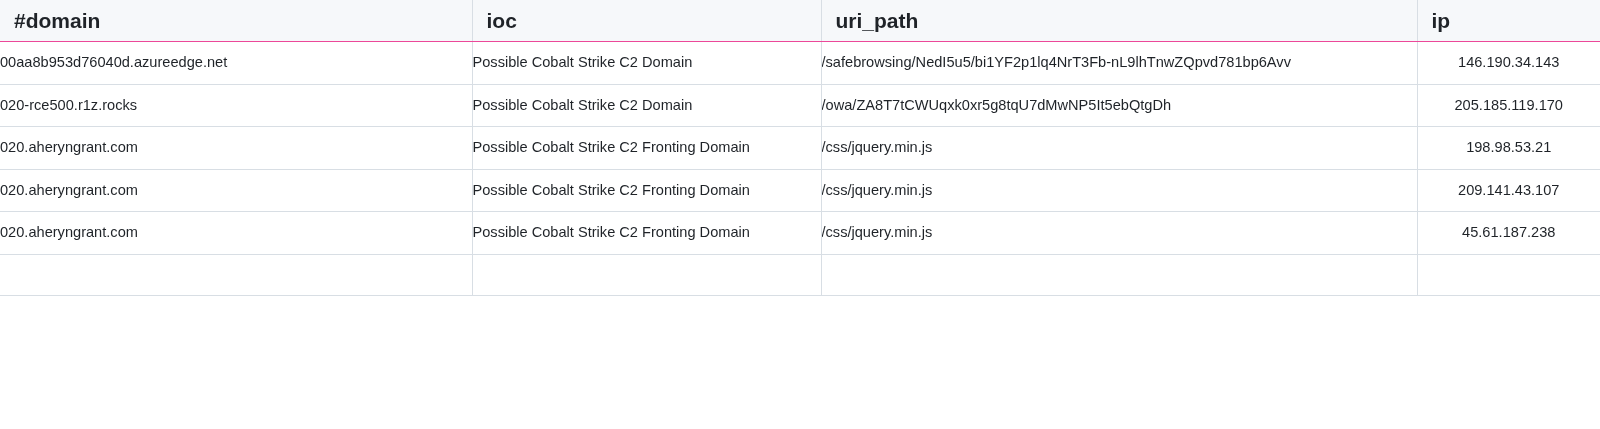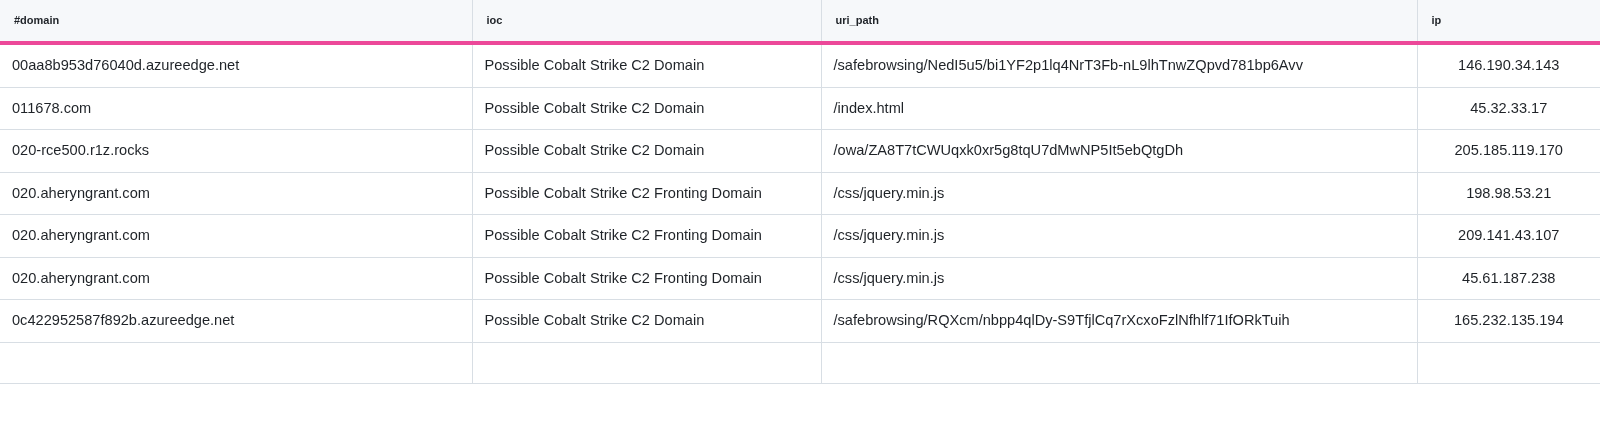--- a/index.html
+++ b/index.html
@@ -38,34 +38,34 @@
   col.col-uri      { width: 596px; }
   col.col-ip       { width: 183px; }
 
   table.ioc-table thead th {
     background: #f6f8fa;
     font-weight: bold;
     text-align: left;
     padding: 0 14px;
     height: 41px;
     line-height: 41px;
-    border-bottom: 4px solid #ec4899;
+    border-bottom: 1px solid #ec4899;
     border-right: 1px solid #d8dee4;
     color: #1f2328;
-    font-size: 11px;
+    font-size: 21px;
     white-space: nowrap;
     overflow: hidden;
   }
   table.ioc-table thead th:last-child {
     border-right: none;
   }
 
   table.ioc-table tbody td {
     background: #ffffff;
-    padding: 0 12px;
+    padding: 0 0;
     height: 41.5px;
     line-height: 41.5px;
     border-bottom: 1px solid #d8dee4;
     border-right: 1px solid #d8dee4;
     color: #1f2328;
     font-weight: normal;
     white-space: nowrap;
     overflow: hidden;
     text-overflow: clip;
     vertical-align: middle;
@@ -100,26 +100,20 @@
       </tr>
     </thead>
     <tbody>
       <tr>
         <td>00aa8b953d76040d.azureedge.net</td>
         <td>Possible Cobalt Strike C2 Domain</td>
         <td>/safebrowsing/NedI5u5/bi1YF2p1lq4NrT3Fb-nL9lhTnwZQpvd781bp6Avv</td>
         <td>146.190.34.143</td>
       </tr>
       <tr>
-        <td>011678.com</td>
-        <td>Possible Cobalt Strike C2 Domain</td>
-        <td>/index.html</td>
-        <td>45.32.33.17</td>
-      </tr>
-      <tr>
         <td>020-rce500.r1z.rocks</td>
         <td>Possible Cobalt Strike C2 Domain</td>
         <td>/owa/ZA8T7tCWUqxk0xr5g8tqU7dMwNP5It5ebQtgDh</td>
         <td>205.185.119.170</td>
       </tr>
       <tr>
         <td>020.aheryngrant.com</td>
         <td>Possible Cobalt Strike C2 Fronting Domain</td>
         <td>/css/jquery.min.js</td>
         <td>198.98.53.21</td>
@@ -129,26 +123,20 @@
         <td>Possible Cobalt Strike C2 Fronting Domain</td>
         <td>/css/jquery.min.js</td>
         <td>209.141.43.107</td>
       </tr>
       <tr>
         <td>020.aheryngrant.com</td>
         <td>Possible Cobalt Strike C2 Fronting Domain</td>
         <td>/css/jquery.min.js</td>
         <td>45.61.187.238</td>
       </tr>
-      <tr>
-        <td>0c422952587f892b.azureedge.net</td>
-        <td>Possible Cobalt Strike C2 Domain</td>
-        <td>/safebrowsing/RQXcm/nbpp4qlDy-S9TfjlCq7rXcxoFzlNfhlf71IfORkTuih</td>
-        <td>165.232.135.194</td>
-      </tr>
       <tr class="clipped-row">
         <td></td>
         <td></td>
         <td></td>
         <td></td>
       </tr>
     </tbody>
   </table>
 </div>
 

